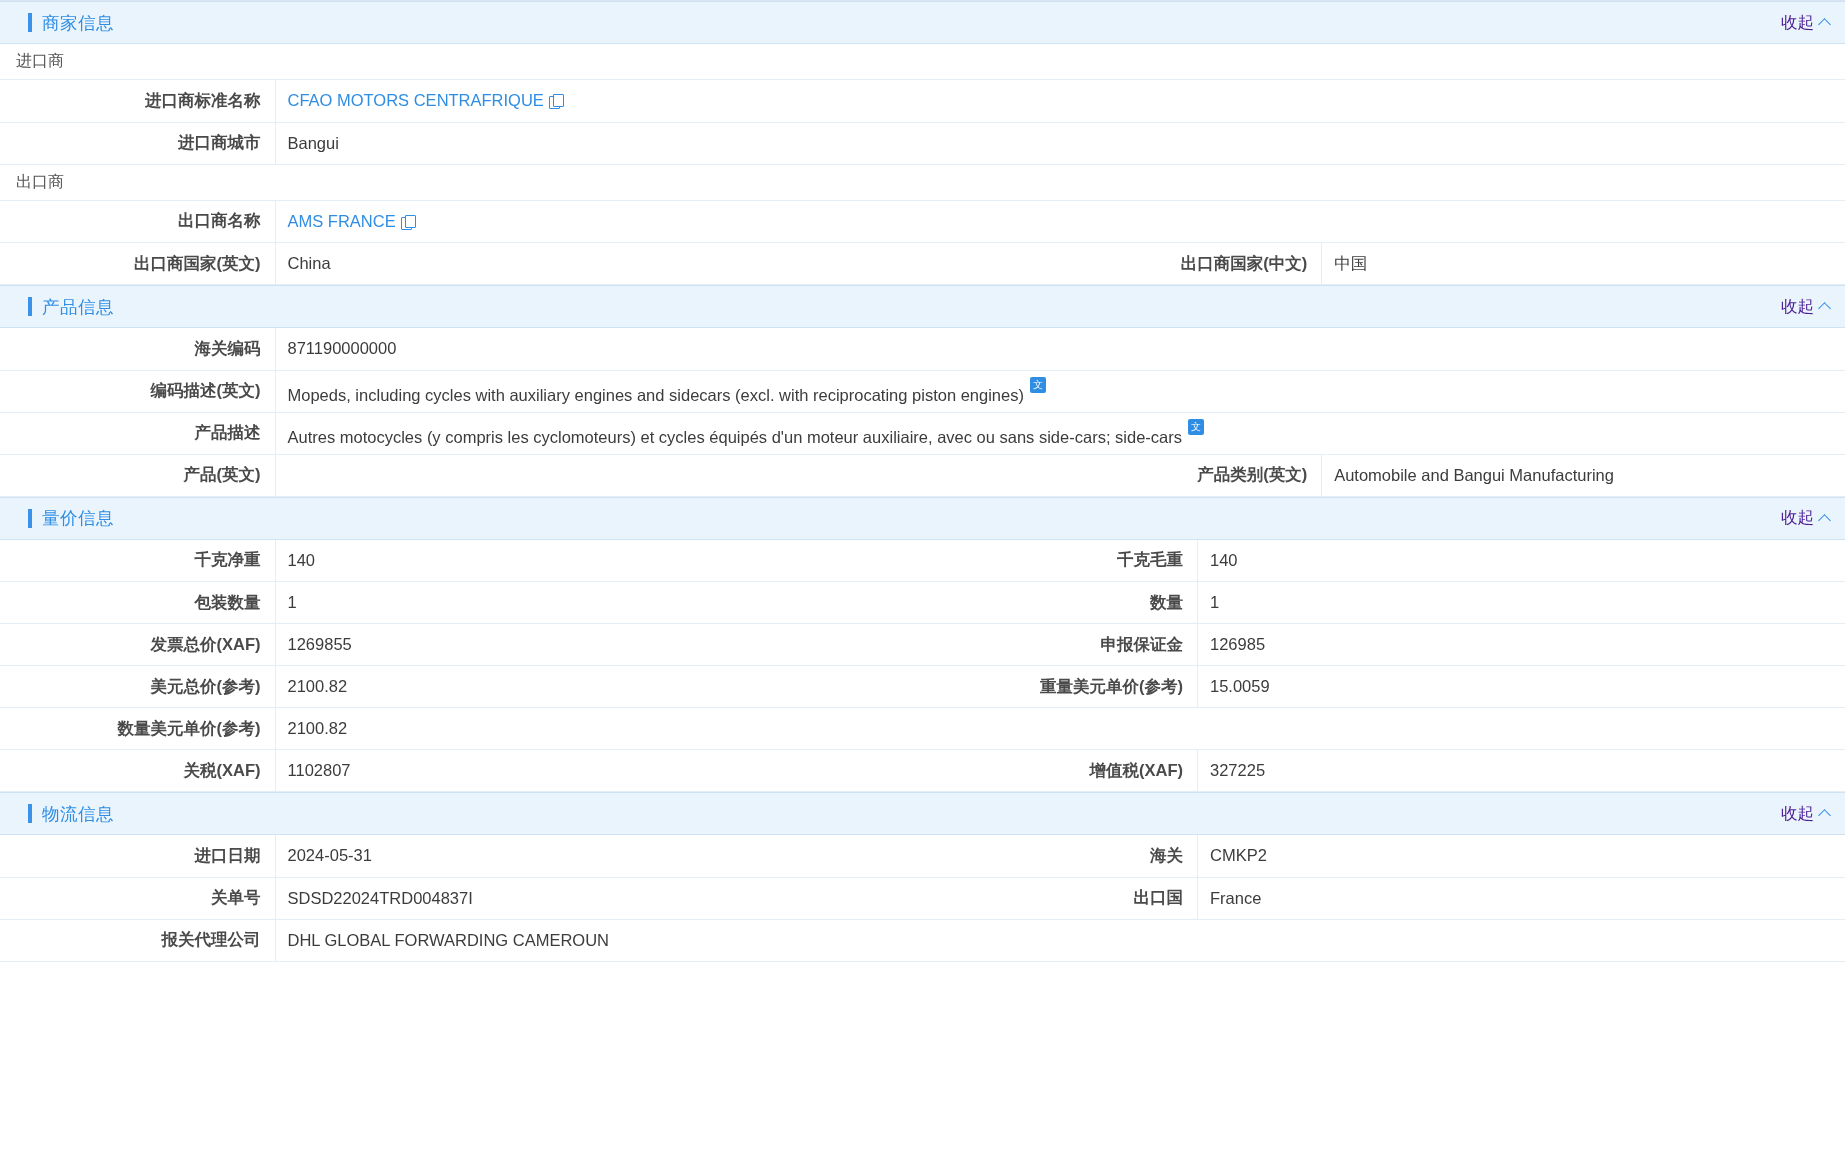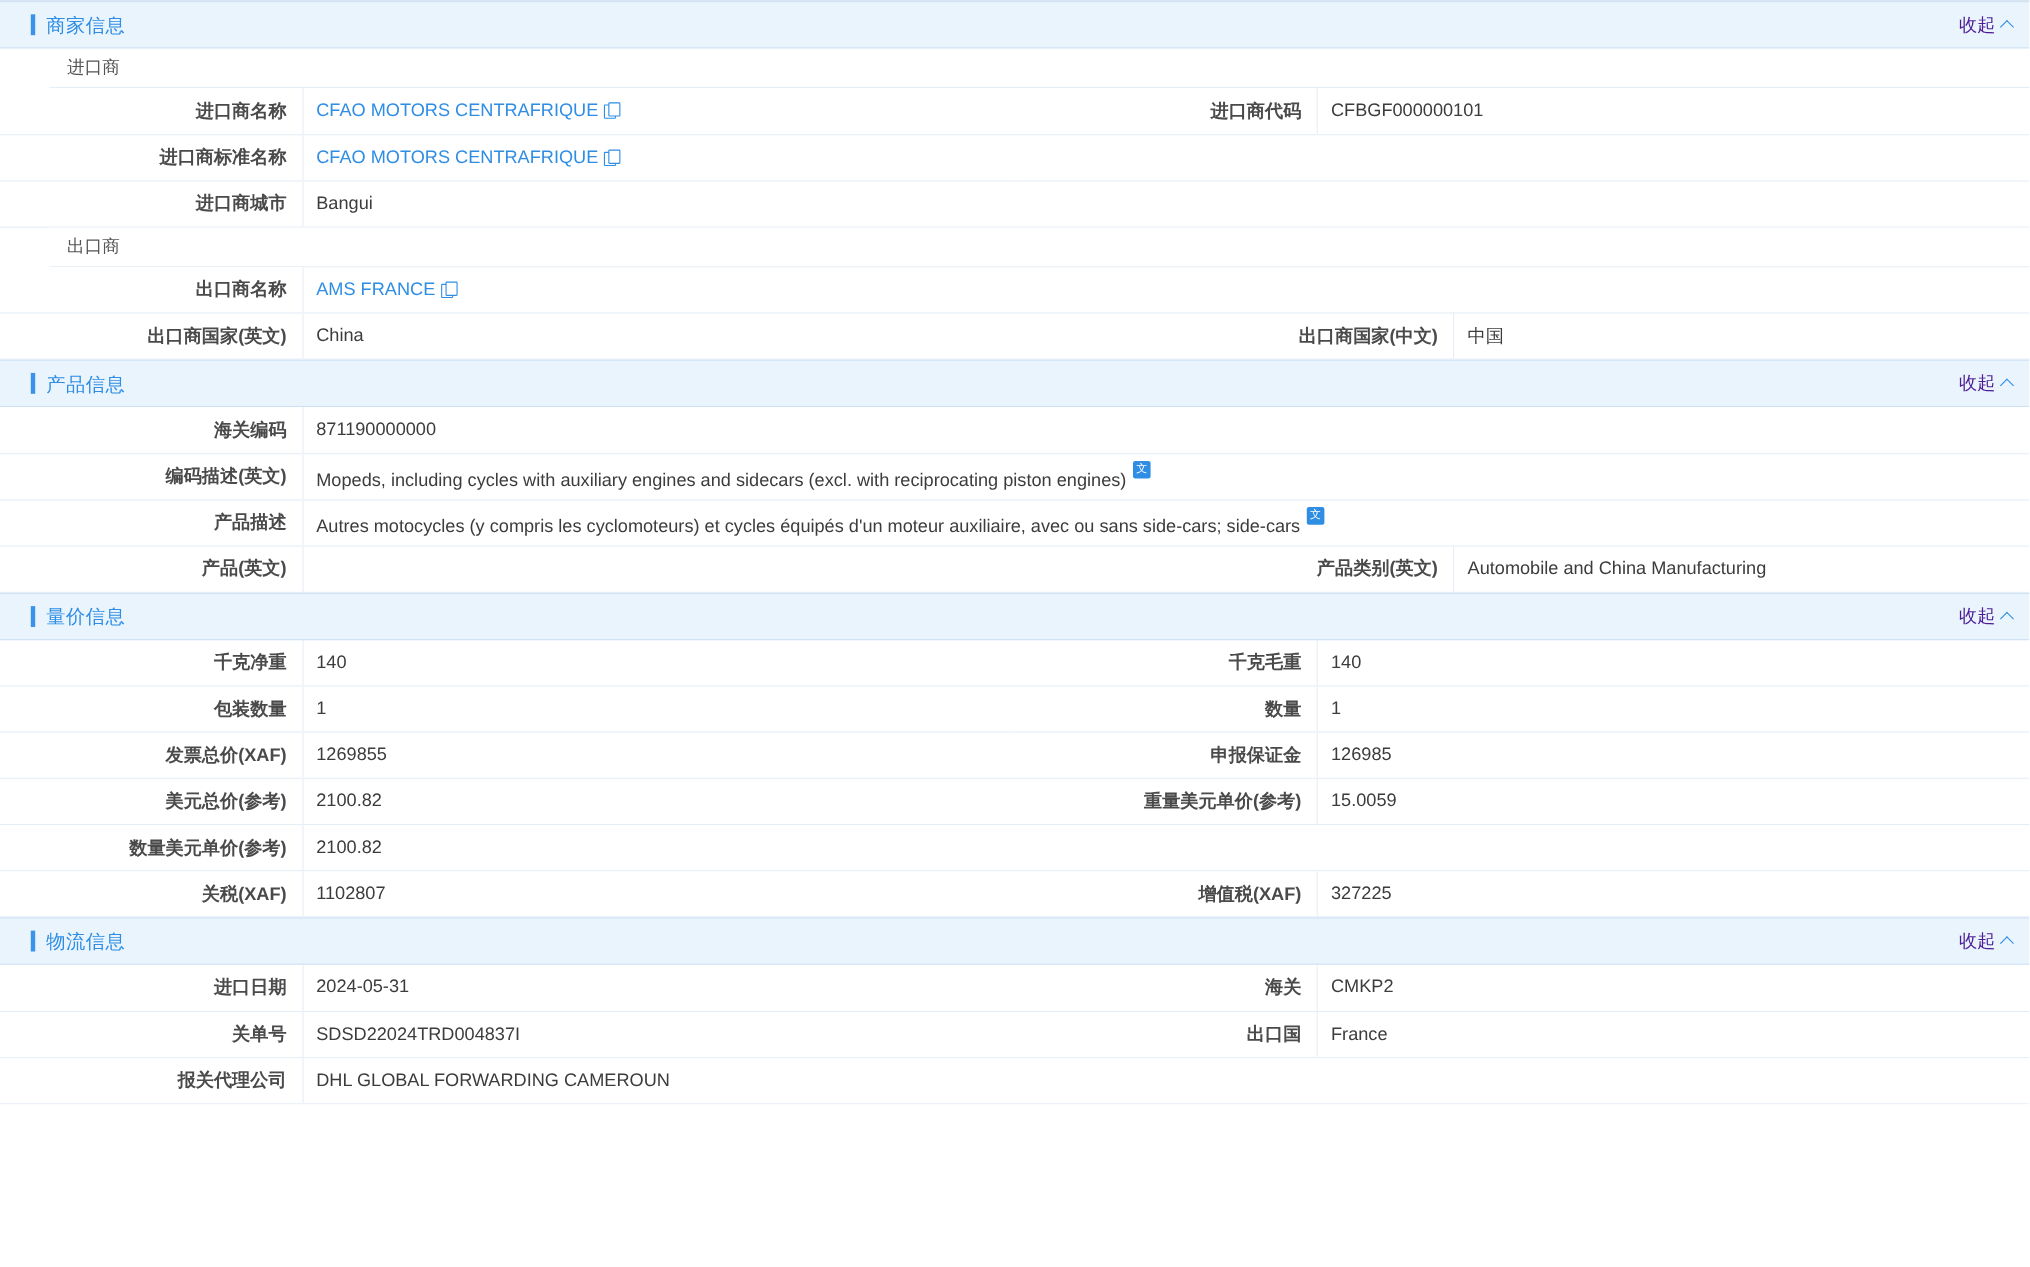--- a/index.html
+++ b/index.html
@@ -70,21 +70,20 @@
   
   .group-row {
     height: 36px;
     display: flex;
     align-items: center;
     padding-left: 16px;
     border-bottom: 1px solid #e6eef5;
     color: #555555;
     font-size: 16px;
     background: #ffffff;
-    margin-left: 45px;
   }
 
   
   table.kv {
     width: 100%;
     border-collapse: collapse;
     table-layout: fixed;
   }
   table.kv td {
     border-bottom: 1px solid #e6eef5;
@@ -163,26 +162,20 @@
       </div>
       <span class="collapse-link">
         <span>收起</span>
         <i class="chev"></i>
       </span>
     </div>
     <div class="group-row">进口商</div>
     <table class="kv">
       <tbody>
         <tr>
-          <td class="label">进口商名称</td>
-          <td class="value"><span class="val-text link">CFAO MOTORS CENTRAFRIQUE</span><span class="copy-icon"></span></td>
-          <td class="label">进口商代码</td>
-          <td class="value"><span class="val-text">CFBGF000000101</span></td>
-        </tr>
-        <tr>
           <td class="label">进口商标准名称</td>
           <td class="value" colspan="3"><span class="val-text link">CFAO MOTORS CENTRAFRIQUE</span><span class="copy-icon"></span></td>
         </tr>
         <tr>
           <td class="label">进口商城市</td>
           <td class="value" colspan="3"><span class="val-text">Bangui</span></td>
         </tr>
       </tbody>
     </table>
     <div class="group-row">出口商</div>
@@ -221,21 +214,21 @@
           <td class="value" colspan="3"><span class="val-text">Mopeds, including cycles with auxiliary engines and sidecars (excl. with reciprocating piston engines)</span><span class="translate-icon">文A</span></td>
         </tr>
         <tr>
           <td class="label">产品描述</td>
           <td class="value" colspan="3"><span class="val-text">Autres motocycles (y compris les cyclomoteurs) et cycles équipés d'un moteur auxiliaire, avec ou sans side-cars; side-cars</span><span class="translate-icon">文A</span></td>
         </tr>
         <tr>
           <td class="label">产品(英文)</td>
           <td class="value"><span class="val-text"></span></td>
           <td class="label">产品类别(英文)</td>
-          <td class="value"><span class="val-text">Automobile and China Manufacturing</span></td>
+          <td class="value"><span class="val-text">Automobile and Bangui Manufacturing</span></td>
         </tr>
       </tbody>
     </table>
     <div class="section-header">
       <div class="title-wrap">
         <span class="bar"></span>
         <span class="section-title">量价信息</span>
       </div>
       <span class="collapse-link">
         <span>收起</span>

